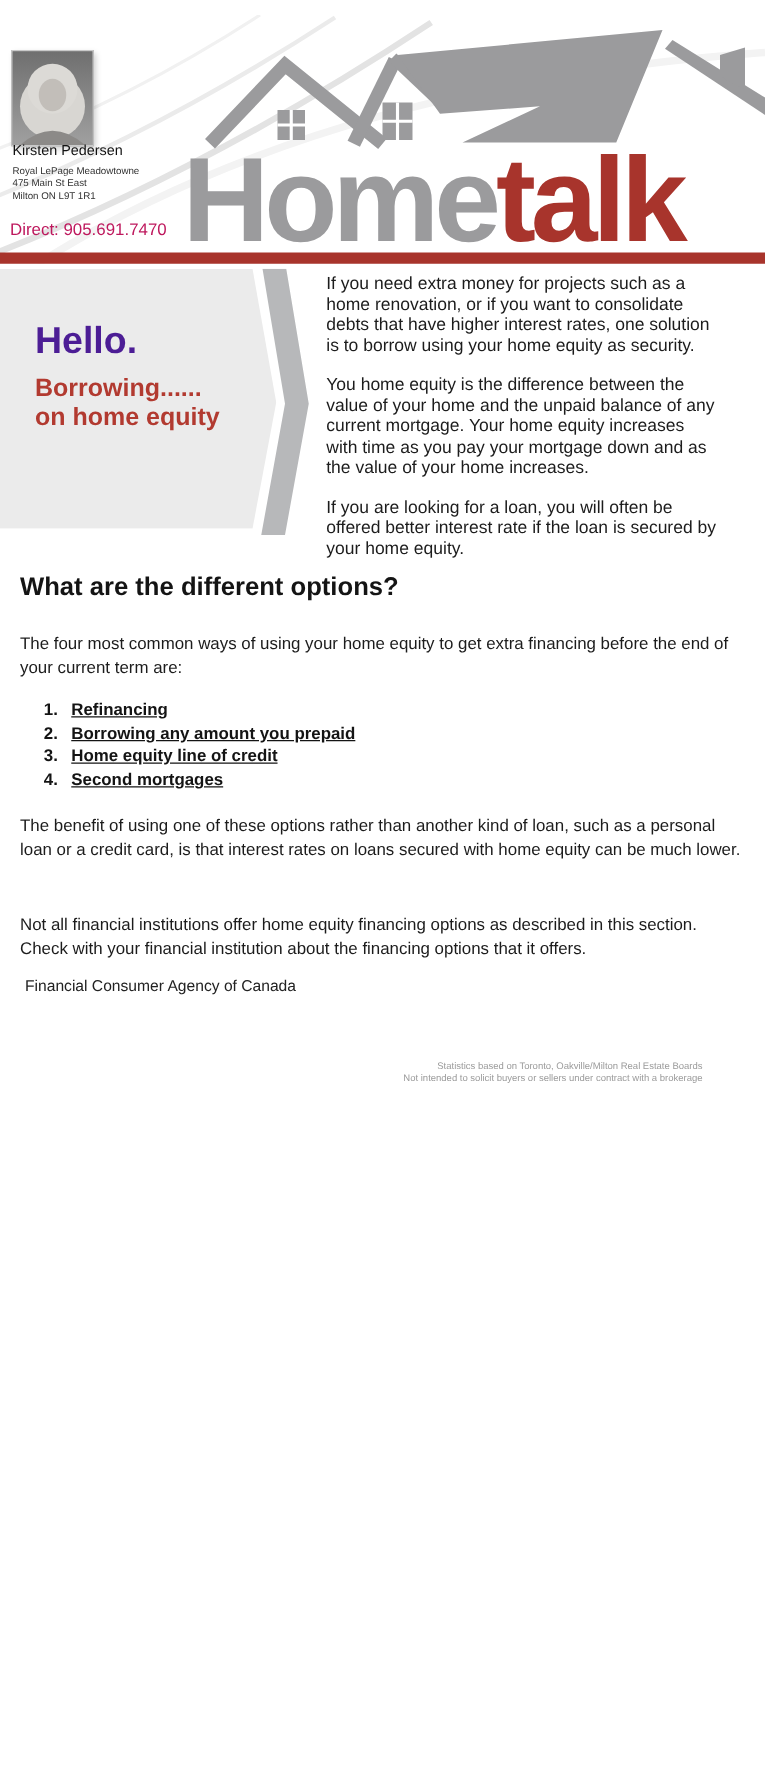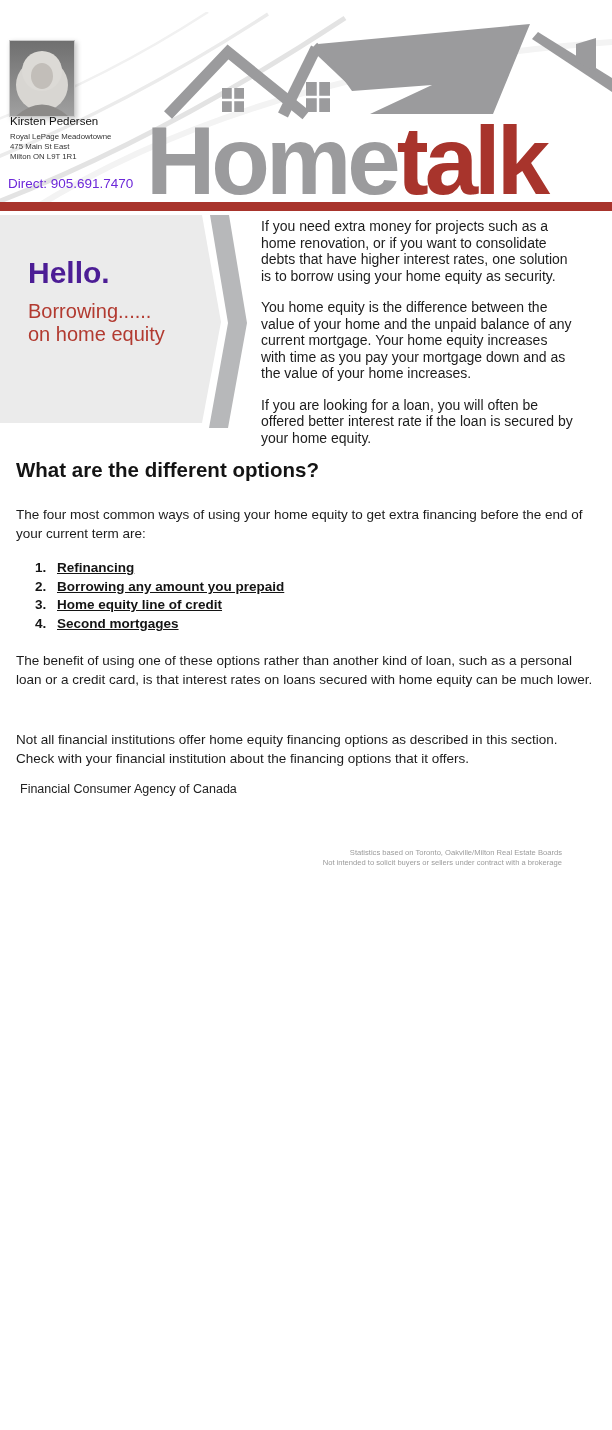--- a/index.html
+++ b/index.html
@@ -13,29 +13,29 @@
   .header { position:absolute; left:0; top:0; width:612px; height:199px; }
   .header-art { position:absolute; left:0; top:0; width:612px; height:199px; pointer-events:none; }
   .logo { position:absolute; left:146px; top:101px; font-size:96px; font-weight:bold;
           letter-spacing:-4px; line-height:1; white-space:nowrap; }
   .logo .gray { color:#9b9b9d; }
   .logo .red  { color:#a8342c; }
   .photo { position:absolute; left:9px; top:28px; width:66px; height:77px;
            border:1px solid #c9c9c9; box-shadow:2px 2px 5px rgba(0,0,0,.22); background:#8a8a8a; }
   .agent-name { position:absolute; left:10px; top:103px; font-size:11.5px; color:#111; }
   .agent-addr { position:absolute; left:10px; top:120px; font-size:7.8px; line-height:10px; color:#333; }
-  .direct { position:absolute; left:8px; top:164px; font-size:13.5px; color:#6d28d9; }
+  .direct { position:absolute; left:8px; top:164px; font-size:13.5px; color:#be185d; }
   .red-bar { position:absolute; left:0; top:190px; width:612px; height:9px; background:#a8342c; }
   
   .hello-panel { position:absolute; left:0; top:203px; width:222px; height:208px;
                  background:#ebebeb;
                  clip-path:polygon(0 0, 202px 0, 221px 107px, 202px 208px, 0 208px); }
   .chevron-svg { position:absolute; left:204px; top:203px; width:46px; height:214px; }
   .hello-greeting { position:absolute; left:28px; top:244px; font-size:30px; font-weight:bold; color:#4c1d95; }
-  .hello-topic { position:absolute; left:28px; top:288px; font-size:20px; font-weight:normal;
+  .hello-topic { position:absolute; left:28px; top:288px; font-size:20px; font-weight:bold;
                  line-height:23px; color:#b23a30; }
   .intro-text { position:absolute; left:261px; top:206px; width:314px;
                 font-size:14px; line-height:16.5px; color:#1c1c1c; }
   .intro-text p + p { margin-top:15px; }
   
   .options-heading { position:absolute; left:16px; top:446px; font-size:20.5px; font-weight:bold; color:#141414; }
   .options-intro { position:absolute; left:16px; top:493px; width:580px;
                    font-size:13.5px; line-height:19px; color:#1c1c1c; }
   .options-list { position:absolute; left:35px; top:547px; font-size:13.5px;
                   line-height:18.7px; font-weight:bold; color:#141414; }

